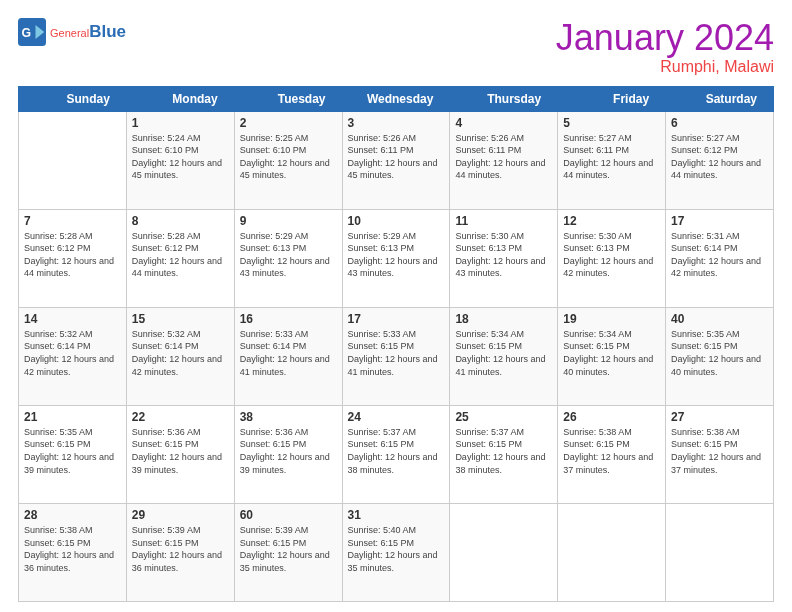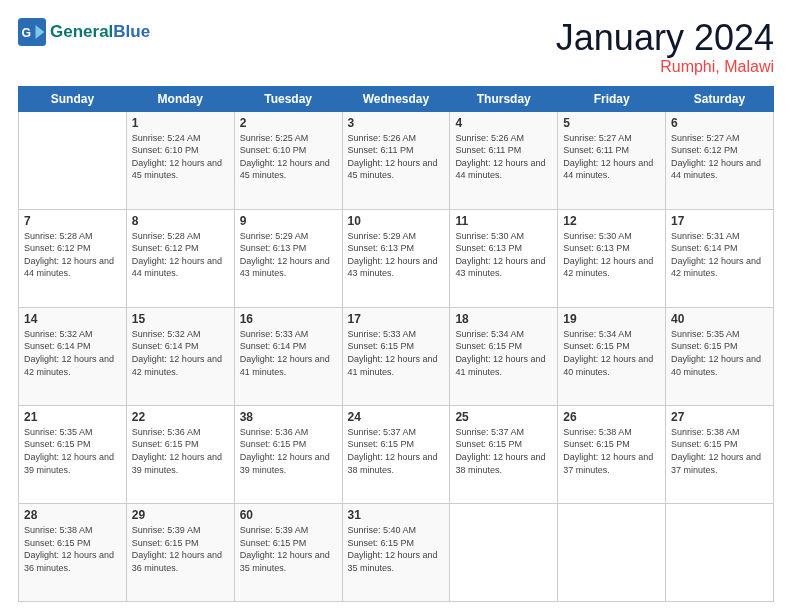--- a/index.html
+++ b/index.html
@@ -31,39 +31,39 @@
     .logo-icon {
       width: 28px;
       height: 28px;
     }
     .title-block {
       text-align: right;
     }
     .month-title {
       font-size: 36px;
       font-weight: normal;
-      color: #0f172a;
+      color: #a21caf;
       line-height: 1.1;
     }
     .location {
       font-size: 16px;
       color: #ef4444;
     }
     table {
       width: 100%;
       border-collapse: collapse;
       flex: 1;
     }
     thead tr th {
       background: #2a6db5;
       color: #fff;
       font-size: 12px;
       font-weight: bold;
-      padding: 5px 6px;
-      text-align: center;
+      padding: 5px 16px;
+      text-align: right;
       border: 1px solid #2a6db5;
     }
     tbody tr td {
       border: 1px solid #ccc;
       vertical-align: top;
       padding: 4px 5px;
       font-size: 9.5px;
       color: #333;
       width: calc(100% / 7);
       height: 88px;
@@ -95,21 +95,21 @@
 
 <div class="page">
   <div class="header">
     <div class="logo">
       <svg class="logo-icon" viewBox="0 0 32 32" xmlns="http://www.w3.org/2000/svg">
         <rect x="0" y="0" width="32" height="32" rx="4" fill="#2a6db5"></rect>
         <text x="4" y="22" font-size="14" font-weight="bold" fill="white" font-family="Arial">G</text>
         <polygon points="20,8 30,16 20,24" fill="#7ec8e3"></polygon>
       </svg>
       <div>
-        <span style="font-size:17px;font-weight:bold;color:#0f766e;">General</span><span style="font-size:17px;font-weight:bold;color:#2a6db5;margin-top:12px;">Blue</span>
+        <span style="font-size:11px;font-weight:normal;color:#ef4444;">General</span><span style="font-size:17px;font-weight:bold;color:#2a6db5;margin-top:12px;">Blue</span>
       </div>
     </div>
     <div class="title-block">
       <div class="month-title">January 2024</div>
       <div class="location">Rumphi, Malawi</div>
     </div>
   </div>
 
   <table>
     <thead>

